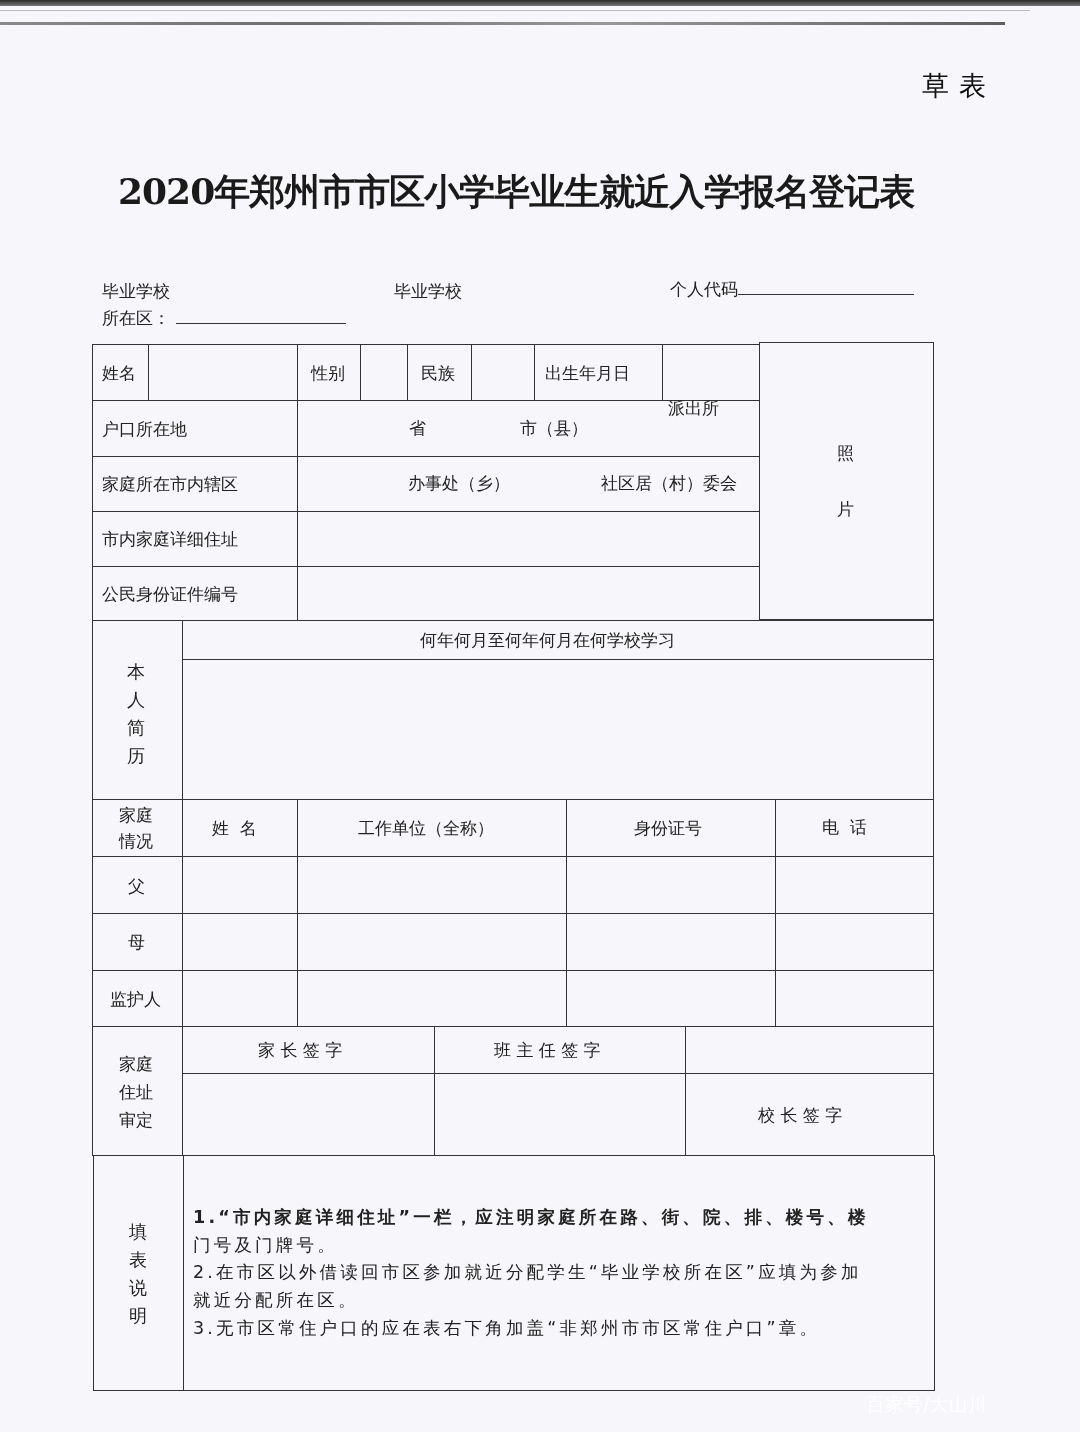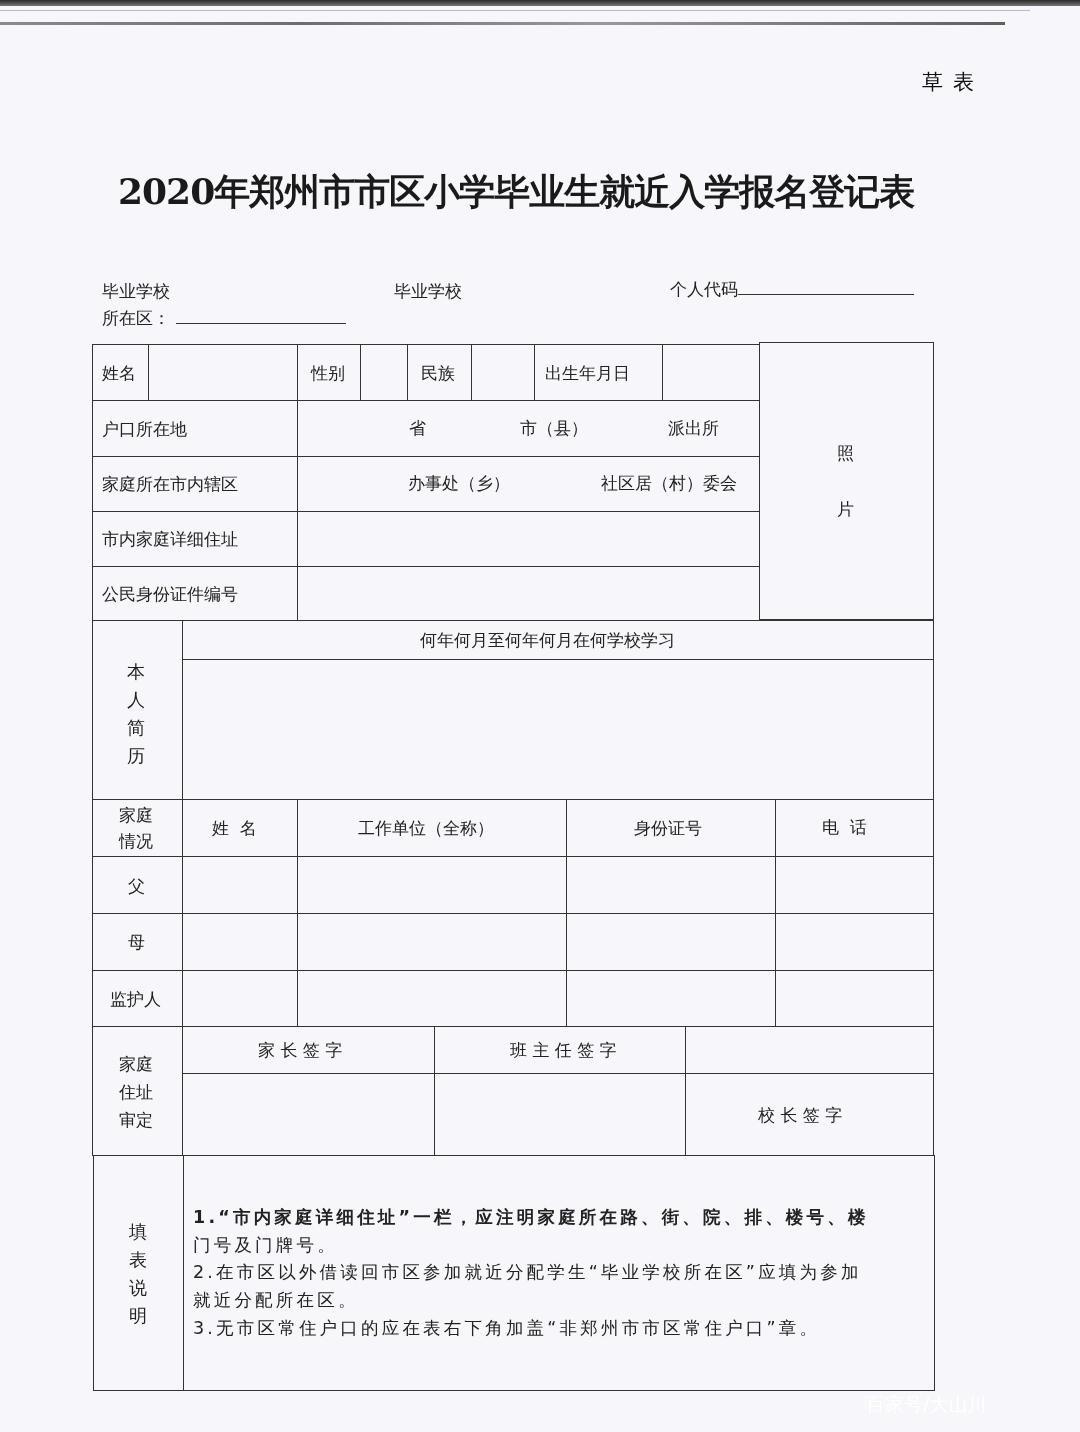--- a/index.html
+++ b/index.html
@@ -16,21 +16,21 @@
   .topline1 {
     position: absolute; left: 0; top: 10px; width: 1030px; height: 1px;
     background: #bbb;
   }
   .topline2 {
     position: absolute; left: 0; top: 22px; width: 1005px; height: 3px;
     background: linear-gradient(90deg, #777, #555 30%, #888 60%, #444);
     opacity: .85;
   }
   .draft-label {
-    position: absolute; left: 922px; top: 68px; font-size: 21px;
+    position: absolute; left: 922px; top: 68px; font-size: 27px;
     letter-spacing: 10px; font-family: "DejaVu Sans", sans-serif; color: #111;
   }
   .title {
     position: absolute; left: 118px; top: 168px; font-size: 36px; font-weight: bold;
     color: #1a1a1a; letter-spacing: -1px; white-space: nowrap;
   }
   .meta { position: absolute; font-size: 17px; line-height: 27px; color: #222; }
   .meta .uline { display: inline-block; border-bottom: 1.5px solid #333; height: 18px; vertical-align: baseline; }
 
   .cell { position: absolute; box-sizing: border-box; border: 1.5px solid #333; background: transparent; }
@@ -78,21 +78,21 @@
 
 <div class="cell" style="left:759px; top:342px; width:175px; height:278px;"></div>
 <div class="lbl" style="left:837px; top:442px;">照</div>
 <div class="lbl" style="left:837px; top:498px;">片</div>
 
 <div class="cell" style="left:92px; top:400px; width:206px; height:57px;"></div>
 <div class="lbl" style="left:102px; top:418px;">户口所在地</div>
 <div class="cell" style="left:297px; top:400px; width:463px; height:57px;"></div>
 <div class="lbl" style="left:409px; top:417px;">省</div>
 <div class="lbl" style="left:520px; top:417px;">市（县）</div>
-<div class="lbl" style="left:668px; top:417px;">派出所</div>
+<div class="lbl" style="left:668px; top:397px;">派出所</div>
 
 <div class="cell" style="left:92px; top:456px; width:206px; height:56px;"></div>
 <div class="lbl" style="left:102px; top:473px;">家庭所在市内辖区</div>
 <div class="cell" style="left:297px; top:456px; width:463px; height:56px;"></div>
 <div class="lbl" style="left:408px; top:472px;">办事处（乡）</div>
 <div class="lbl" style="left:601px; top:472px;">社区居（村）委会</div>
 
 <div class="cell" style="left:92px; top:511px; width:206px; height:56px;"></div>
 <div class="lbl" style="left:102px; top:528px;">市内家庭详细住址</div>
 <div class="cell" style="left:297px; top:511px; width:463px; height:56px;"></div>
@@ -149,21 +149,21 @@
 
 <div class="cell" style="left:92px; top:1026px; width:91px; height:130px;"></div>
 <div class="lbl" style="left:119px; top:1050px; line-height:28px;">
   <div>家庭</div>
     <div>住址</div>
     <div>审定</div>
 </div>
 <div class="cell" style="left:182px; top:1026px; width:253px; height:48px;"></div>
 <div class="lbl" style="left:258px; top:1039px;">家 长 签 字</div>
 <div class="cell" style="left:434px; top:1026px; width:252px; height:48px;"></div>
-<div class="lbl" style="left:510px; top:1039px;">班 主 任 签 字</div>
+<div class="lbl" style="left:494px; top:1039px;">班 主 任 签 字</div>
 <div class="cell" style="left:685px; top:1026px; width:249px; height:48px;"></div>
 <div class="lbl" style="left:758px; top:1092px;margin-top:12px;">校 长 签 字</div>
 <div class="cell" style="left:182px; top:1073px; width:253px; height:83px;"></div>
 <div class="cell" style="left:434px; top:1073px; width:252px; height:83px;"></div>
 <div class="cell" style="left:685px; top:1073px; width:249px; height:83px;"></div>
 
 <div class="cell" style="left:93px; top:1155px; width:91px; height:236px;"></div>
 <div class="vert" style="left:126px; top:1218px; line-height:28px;">
   <div>填</div>
     <div>表</div>

